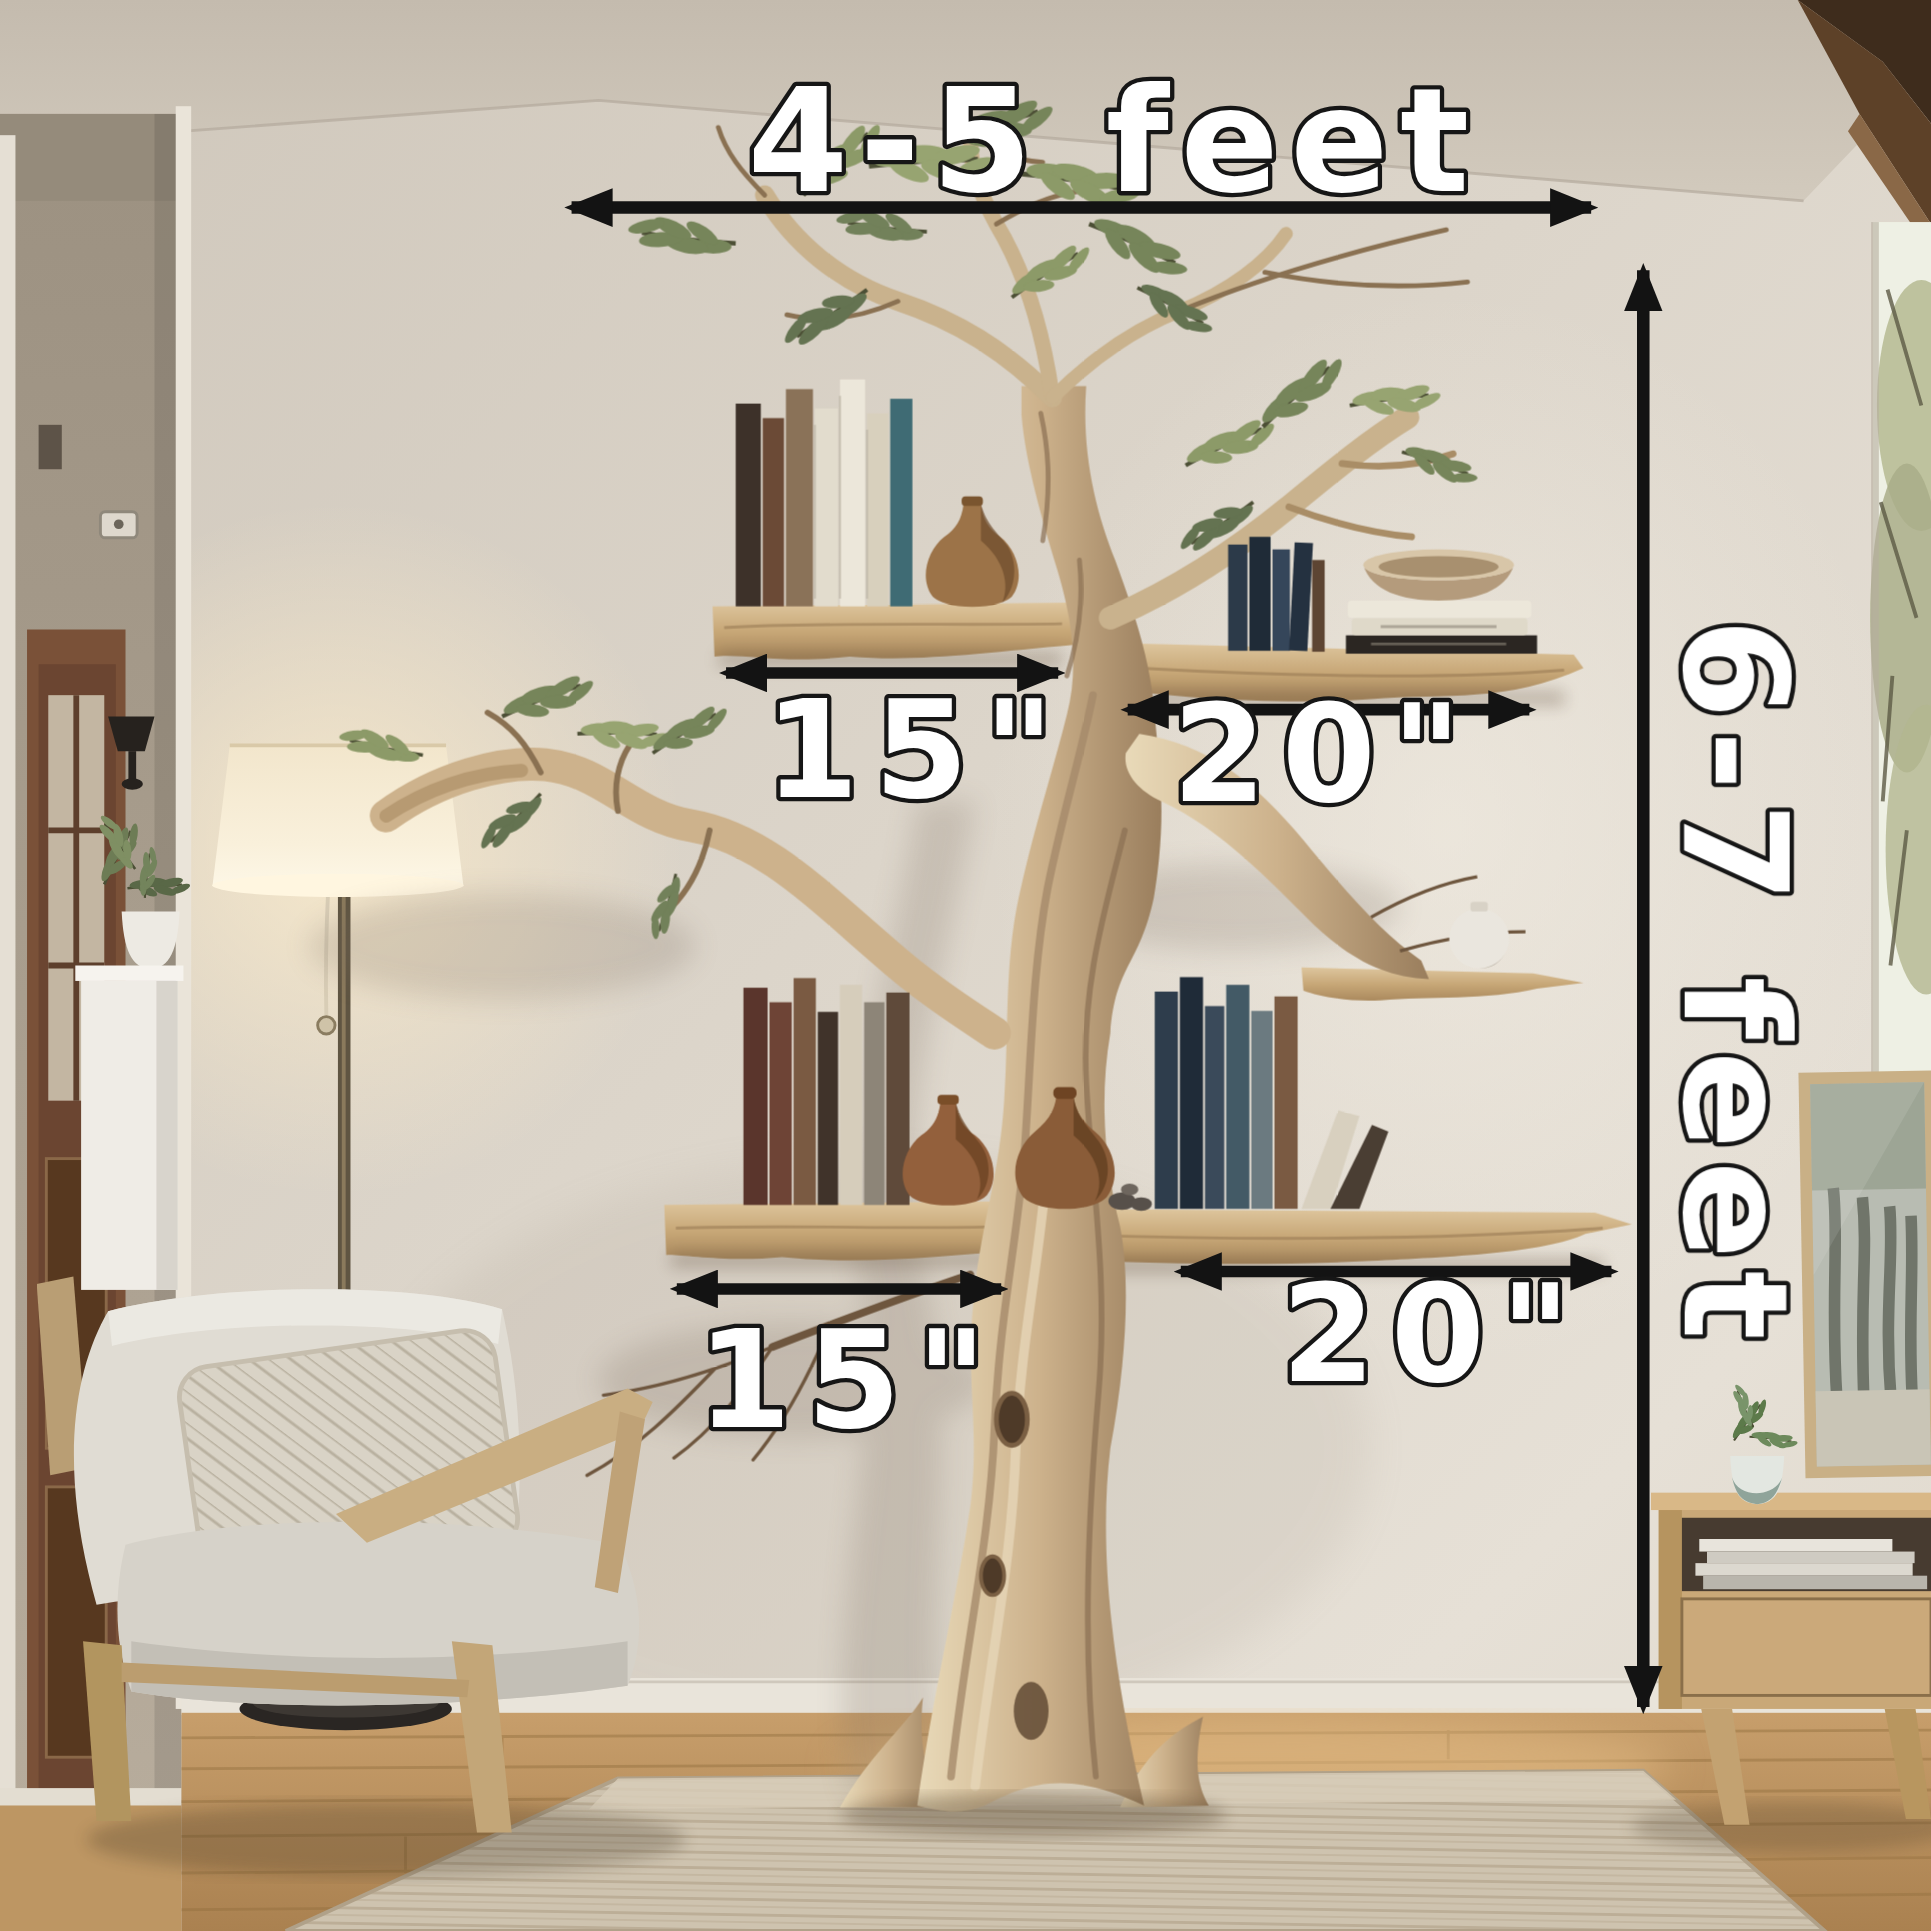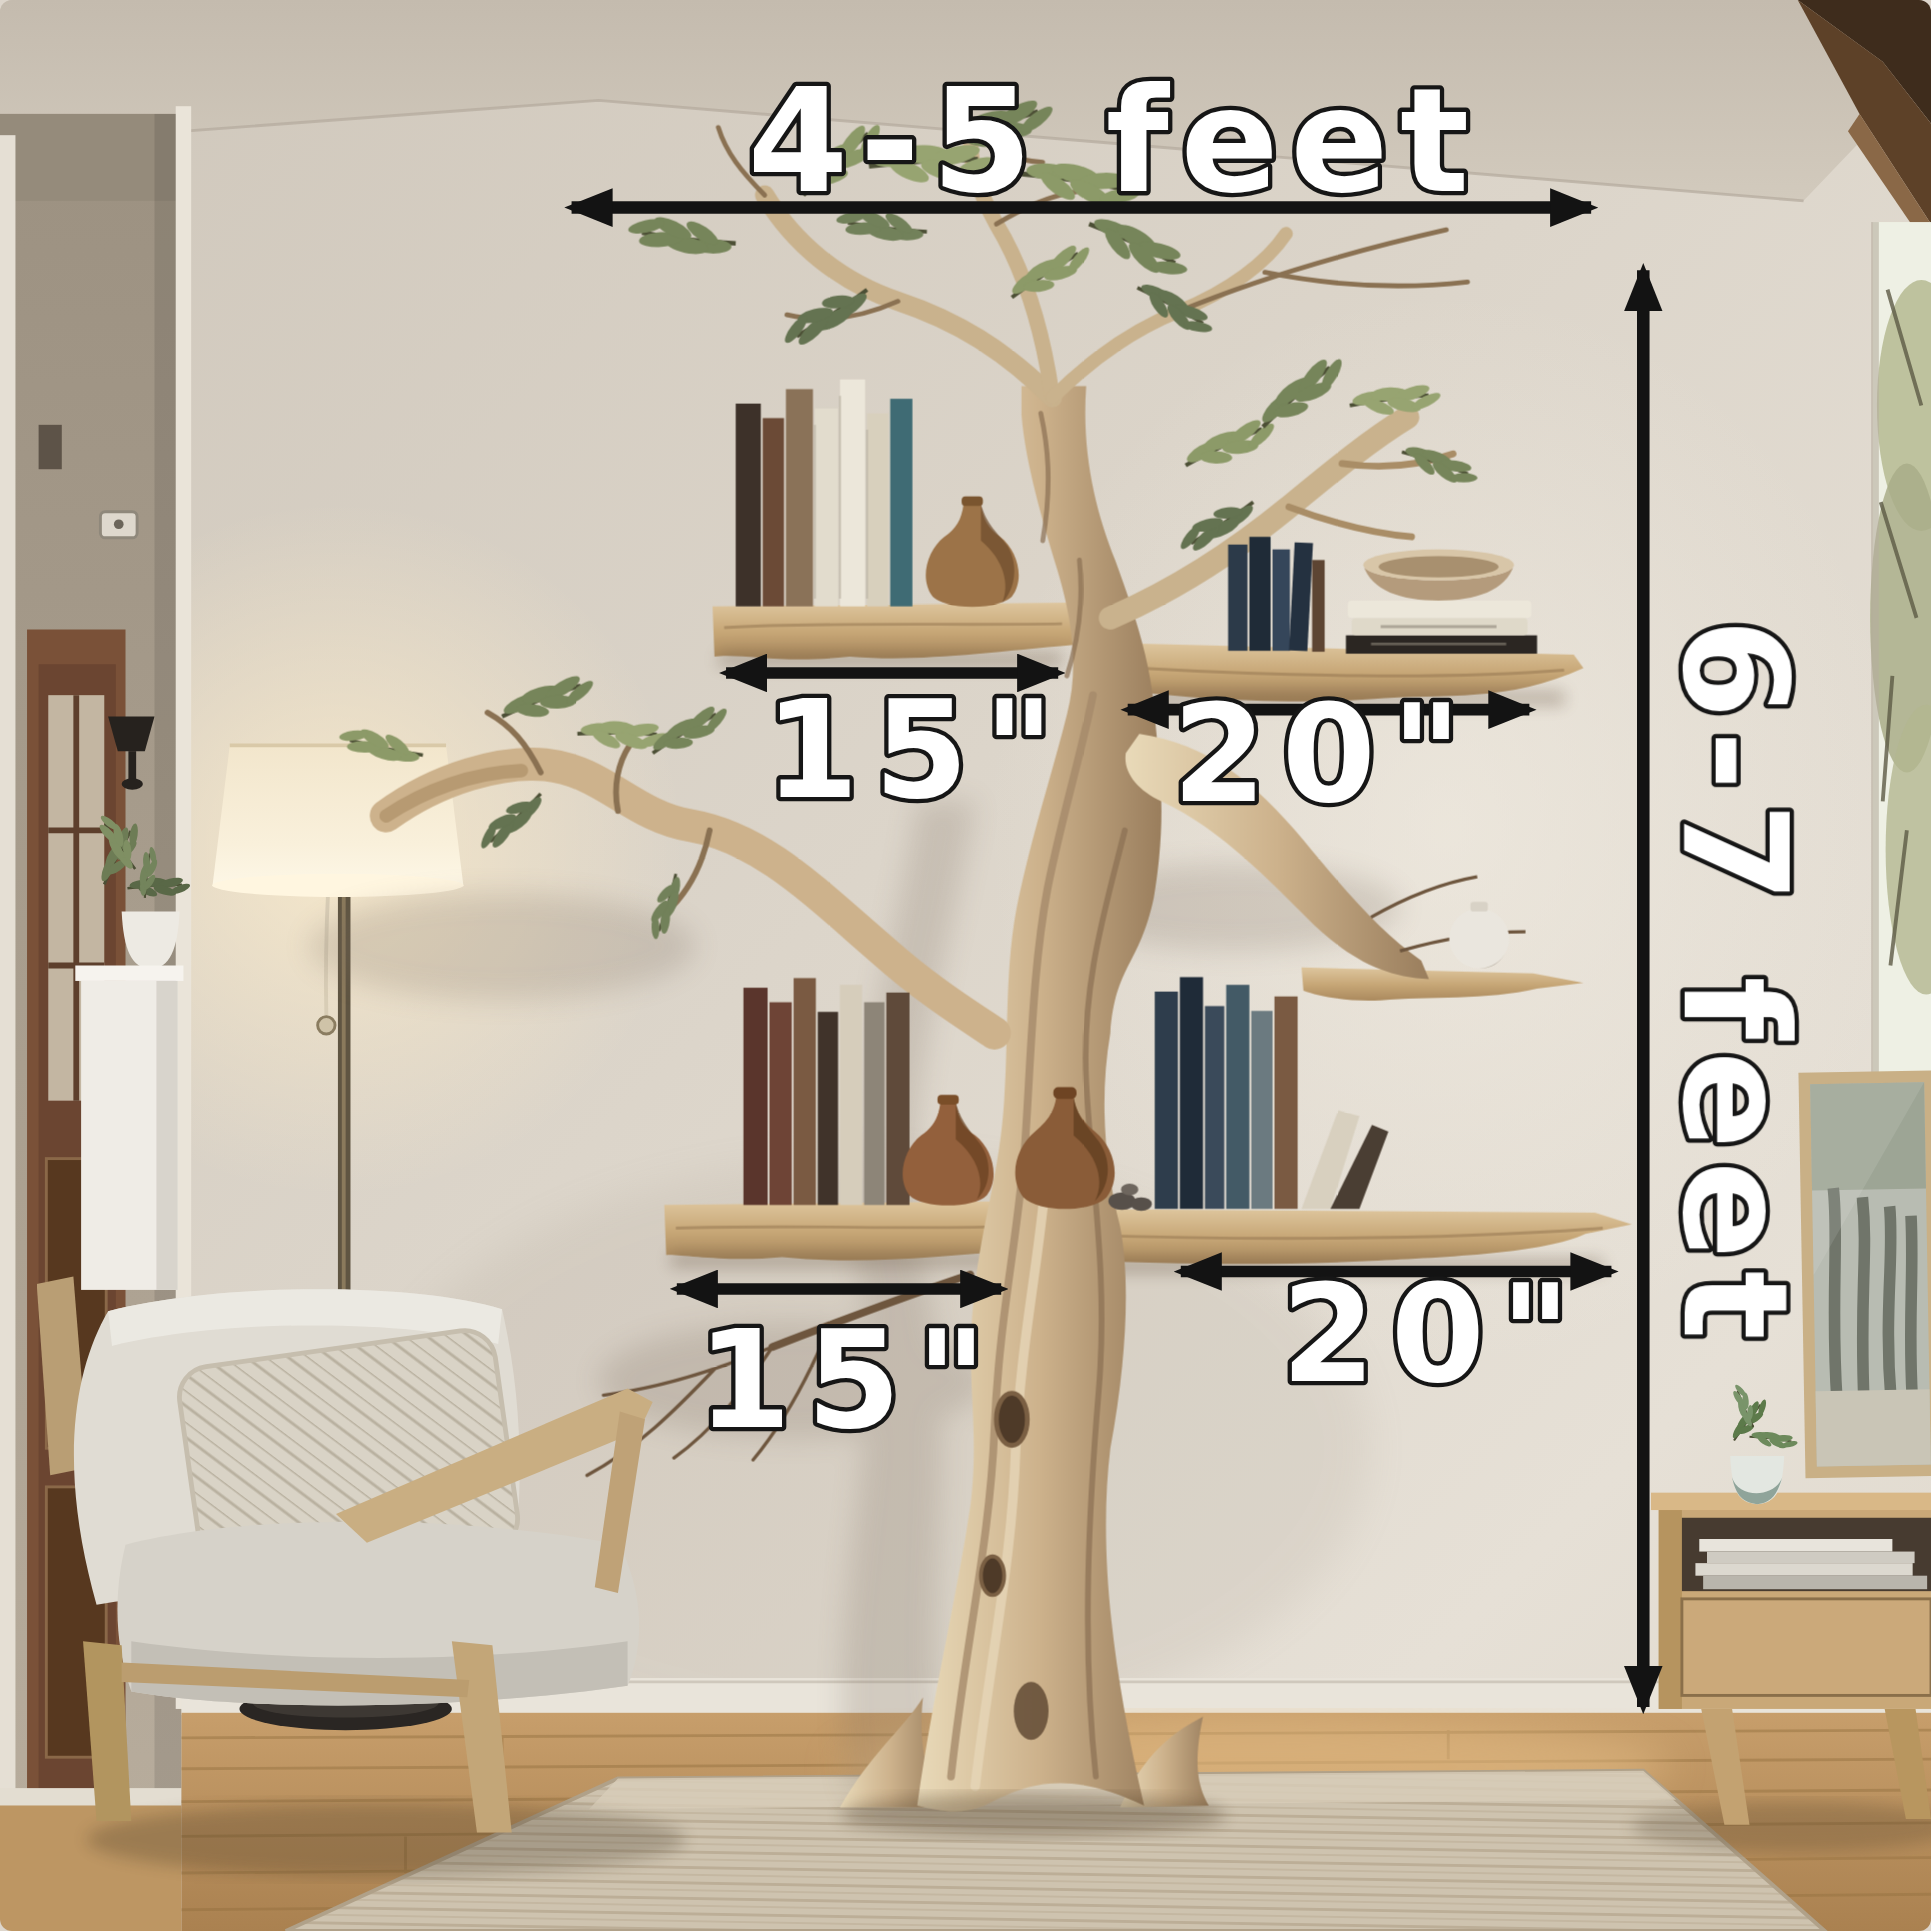--- a/index.html
+++ b/index.html
@@ -1,16 +1,16 @@
 <!DOCTYPE html>
 <html><head>
 <meta charset="utf-8">
 <style>
   html,body{margin:0;padding:0;background:#ddd6cc;}
-  #stage{position:relative;width:1931px;height:1931px;overflow:hidden;font-family:"DejaVu Sans",sans-serif;border-radius:12px;}
+  #stage{position:relative;width:1931px;height:1931px;overflow:hidden;font-family:"DejaVu Sans",sans-serif;}
   svg{display:block;}
   text.dim{font-family:"DejaVu Sans",sans-serif;font-weight:bold;fill:#ffffff;stroke:#161616;stroke-width:9px;paint-order:stroke;stroke-linejoin:round;}
 </style>
 </head>
 <body>
 
 <div id="stage">
 <svg viewBox="0 0 2000 2000" width="1931" height="1931">
   <defs>
     <linearGradient id="wallG" x1="0" y1="0" x2="1" y2="1">

